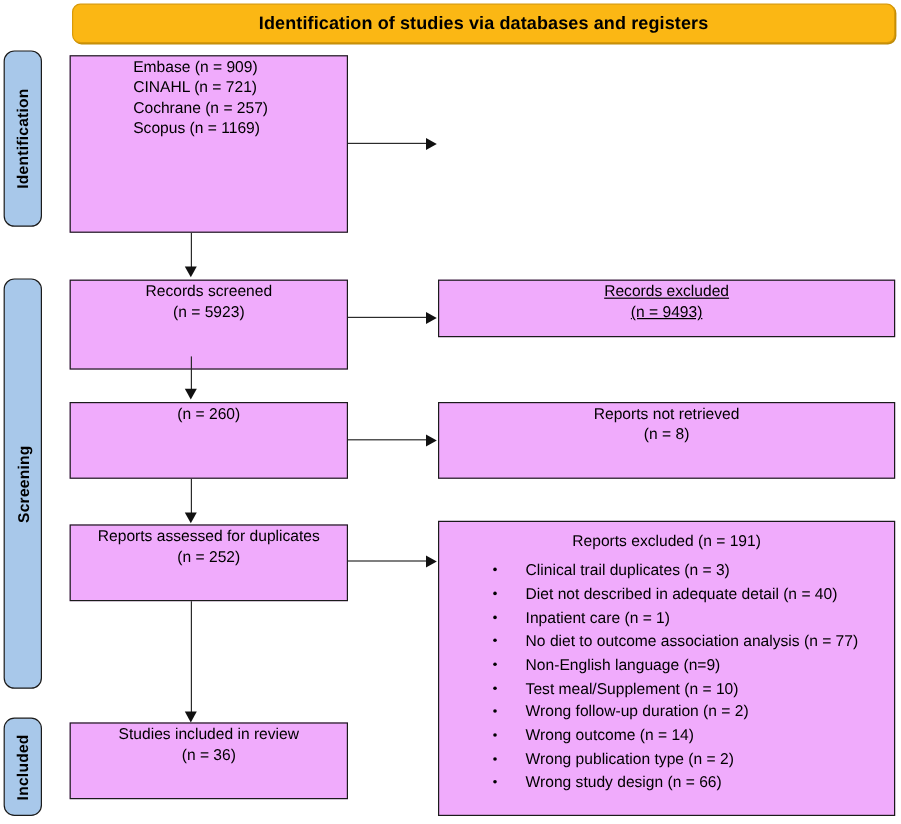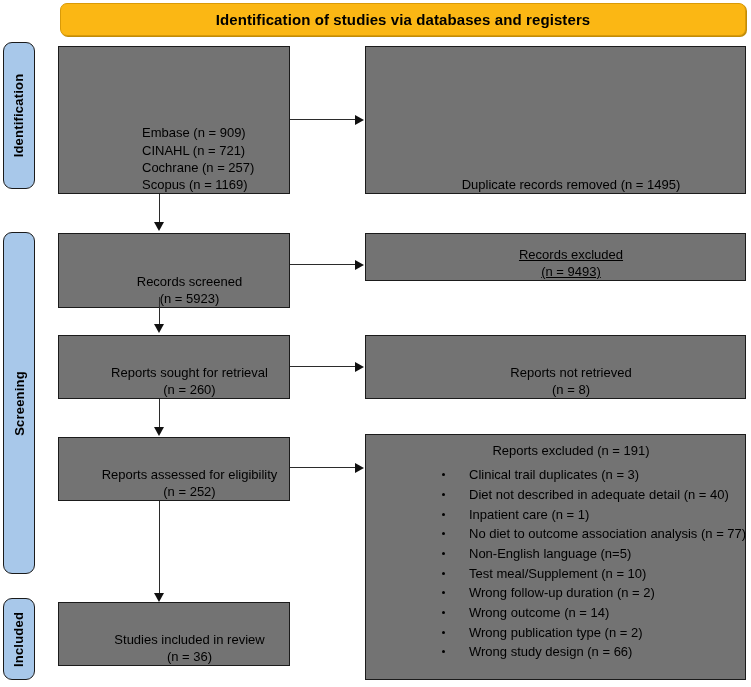--- a/index.html
+++ b/index.html
@@ -53,30 +53,29 @@
     font-size: 13px;
     font-weight: bold;
     color: #000000;
     letter-spacing: 0.2px;
   }
 
   
   .box {
     position: absolute;
     box-sizing: border-box;
-    background: #737373;
+    background: #f0abfc;
     border: 1.7px solid #1b1b1b;
     display: flex;
-    align-items: flex-end;
+    align-items: flex-start;
     justify-content: center;
     text-align: center;
     font-size: 13px;
     color: #000000;
     line-height: 1.32;
-    padding-left: 31px;
   }
   .box .inner {
     padding: 0 6px;
   }
   .box.left-align-block {
     justify-content: flex-start;
     text-align: left;
   }
   .box.left-align-block .inner {
     padding-left: 52px;
@@ -168,23 +167,20 @@
 
   <div class="box left-align-block" style="left:58px; top:46px; width:232px; height:148px;">
     <div class="inner">
       <div>Embase (n = 909)</div>
       <div>CINAHL (n = 721)</div>
       <div>Cochrane (n = 257)</div>
       <div>Scopus (n = 1169)</div>
     </div>
   </div>
 
-  <div class="box" style="left:365px; top:46px; width:381px; height:148px;">
-    <div class="inner">Duplicate records removed  (n = 1495)</div>
-  </div>
 
   <div class="hline" style="left:290px; top:119px; width:66px;"></div>
   <div class="arrow-right" style="left:355px; top:114.5px;"></div>
 
   <div class="vline" style="left:159px; top:194px; height:29px;"></div>
   <div class="arrow-down" style="left:154px; top:222px;"></div>
 
   <div class="box" style="left:58px; top:233px; width:232px; height:75px;">
     <div class="inner">
       <div>Records screened</div>
@@ -200,53 +196,52 @@
   </div>
 
   <div class="hline" style="left:290px; top:264px; width:66px;"></div>
   <div class="arrow-right" style="left:355px; top:259.5px;"></div>
 
   <div class="vline" style="left:159px; top:297px; height:28px;"></div>
   <div class="arrow-down" style="left:154px; top:324px;"></div>
 
   <div class="box" style="left:58px; top:335px; width:232px; height:64px;">
     <div class="inner">
-      <div>Reports sought for retrieval</div>
       <div>(n = 260)</div>
     </div>
   </div>
 
   <div class="box" style="left:365px; top:335px; width:381px; height:64px;">
     <div class="inner">
       <div>Reports not retrieved</div>
       <div>(n = 8)</div>
     </div>
   </div>
 
   <div class="hline" style="left:290px; top:366px; width:66px;"></div>
   <div class="arrow-right" style="left:355px; top:361.5px;"></div>
 
   <div class="vline" style="left:159px; top:399px; height:29px;"></div>
   <div class="arrow-down" style="left:154px; top:427px;"></div>
 
   <div class="box" style="left:58px; top:437px; width:232px; height:64px;">
     <div class="inner">
-      <div>Reports assessed for eligibility</div>
+      <div>Reports assessed for duplicates</div>
       <div>(n = 252)</div>
     </div>
   </div>
 
   <div class="box excl" style="left:365px; top:434px; width:381px; height:246px;">
     <div class="excl-title">Reports excluded (n = 191)</div>
     <ul class="excl-list">
       <li>Clinical trail duplicates (n = 3)</li>
       <li>Diet not described in adequate detail (n = 40)</li>
       <li>Inpatient care (n = 1)</li>
       <li>No diet to outcome association analysis (n = 77)</li>
-      <li>Non-English language (n=5)</li>
+      <li>Non-English language (n=9)</li>
       <li>Test meal/Supplement (n = 10)</li>
       <li>Wrong follow-up duration (n = 2)</li>
       <li>Wrong outcome (n = 14)</li>
       <li>Wrong publication type (n = 2)</li>
       <li>Wrong study design (n = 66)</li>
     </ul>
   </div>
 
   <div class="hline" style="left:290px; top:467px; width:66px;"></div>
   <div class="arrow-right" style="left:355px; top:462.5px;"></div>

